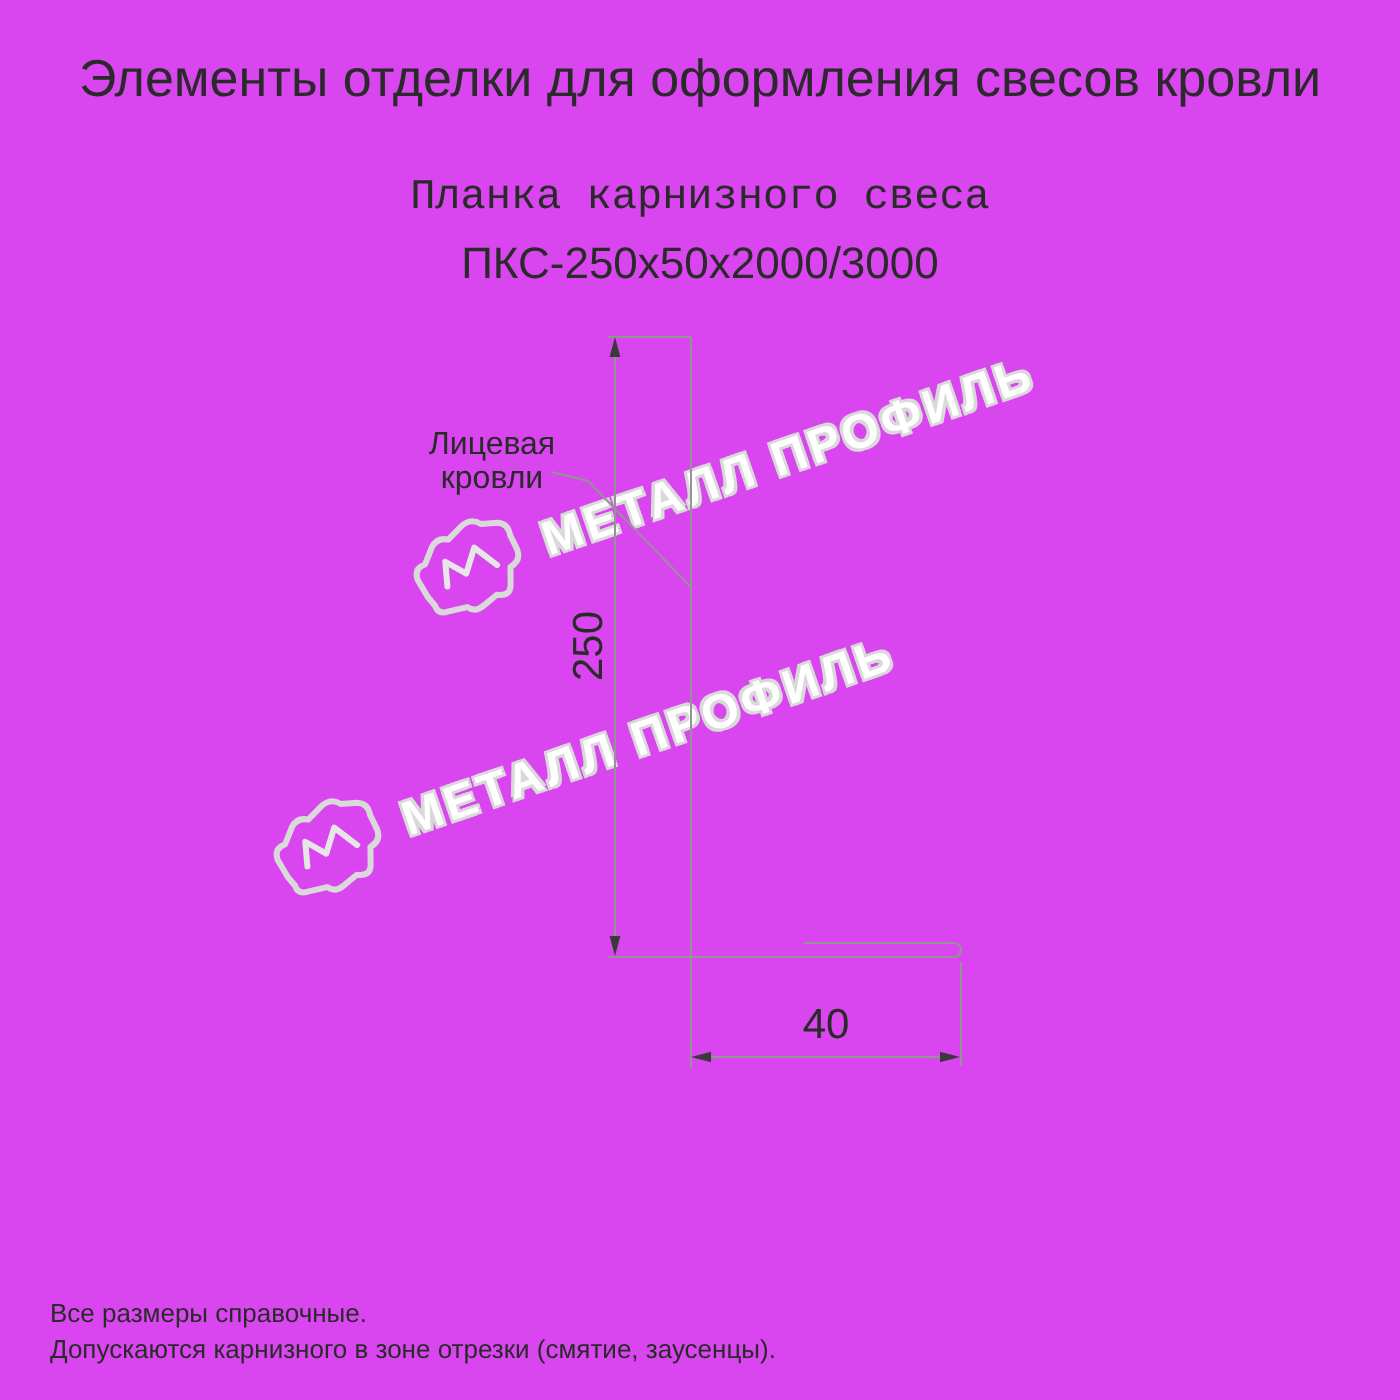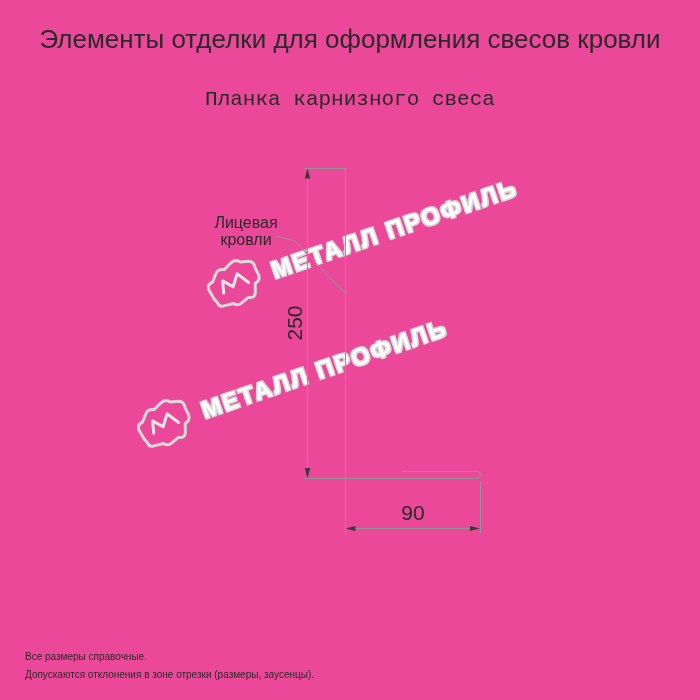--- a/index.html
+++ b/index.html
@@ -1,20 +1,20 @@
 <!DOCTYPE html>
 <html><head>
 <meta charset="utf-8">
 <style>
   html, body { margin: 0; padding: 0; background: #ffffff; }
   .page {
     position: relative;
     width: 700px;
     height: 700px;
-    background: #ec4899;
+    background: #d946ef;
     overflow: hidden;
     font-family: "Liberation Sans", sans-serif;
     color: #2a2a2a;
   }
   .centered-text {
     position: absolute;
     left: 0;
     width: 700px;
     text-align: center;
     white-space: nowrap;
@@ -64,32 +64,33 @@
   .dim-label { position: absolute; font-size: 21px; z-index: 3; text-align: center; }
   .dim-250 {
     left: 271px; top: 312px; width: 46px; height: 22px;
     transform: rotate(-90deg);
   }
   .dim-50 { left: 393px; top: 501px; width: 40px; }
 
   .footer {
     position: absolute;
     left: 25px; top: 648px;
-    font-size: 10px;
+    font-size: 13px;
     line-height: 18px;
     z-index: 3;
   }
 </style>
 </head>
 <body>
 
 <div class="page">
 
   <div class="centered-text title">Элементы отделки для оформления свесов кровли</div>
   <div class="centered-text subtitle">Планка карнизного свеса</div>
+  <div class="centered-text code">ПКС-250х50х2000/3000</div>
 
   <div class="watermark wm1">
     <svg class="wm-logo" viewBox="0 0 60 50">
       <path d="M6,32 L4,22 Q4,16 10,16 L16,9 Q20,5 25,8 L33,4 Q39,1 43,6 L51,8
                Q56,10 55,16 L56,24 Q56,30 50,31 L47,40 Q45,45 39,42 L31,45
                Q26,47 23,43 L13,42 Q8,42 8,37 Z" fill="none" stroke="#d9d9d9" stroke-width="3" stroke-linejoin="round"></path>
       <path d="M17,30 L20,18 L28,27 L36,16 L44,28" fill="none" stroke="#e6e6e6" stroke-width="3" stroke-linejoin="round" stroke-linecap="round"></path>
     </svg>
     <span class="wm-text">МЕТАЛЛ ПРОФИЛЬ</span>
   </div>
@@ -128,20 +129,20 @@
       <polygon points="480,528.5 470,525.9 470,531.1"></polygon>
     </g>
   </svg>
 
   <div class="face-label">
     <div>Лицевая</div>
     <div>кровли</div>
   </div>
 
   <div class="dim-label dim-250">250</div>
-  <div class="dim-label dim-50">90</div>
+  <div class="dim-label dim-50">40</div>
 
   <div class="footer">
     <div>Все размеры справочные.</div>
-    <div>Допускаются отклонения в зоне отрезки (размеры, заусенцы).</div>
+    <div>Допускаются карнизного в зоне отрезки (смятие, заусенцы).</div>
   </div>
 
 </div>
 
 </body></html>

